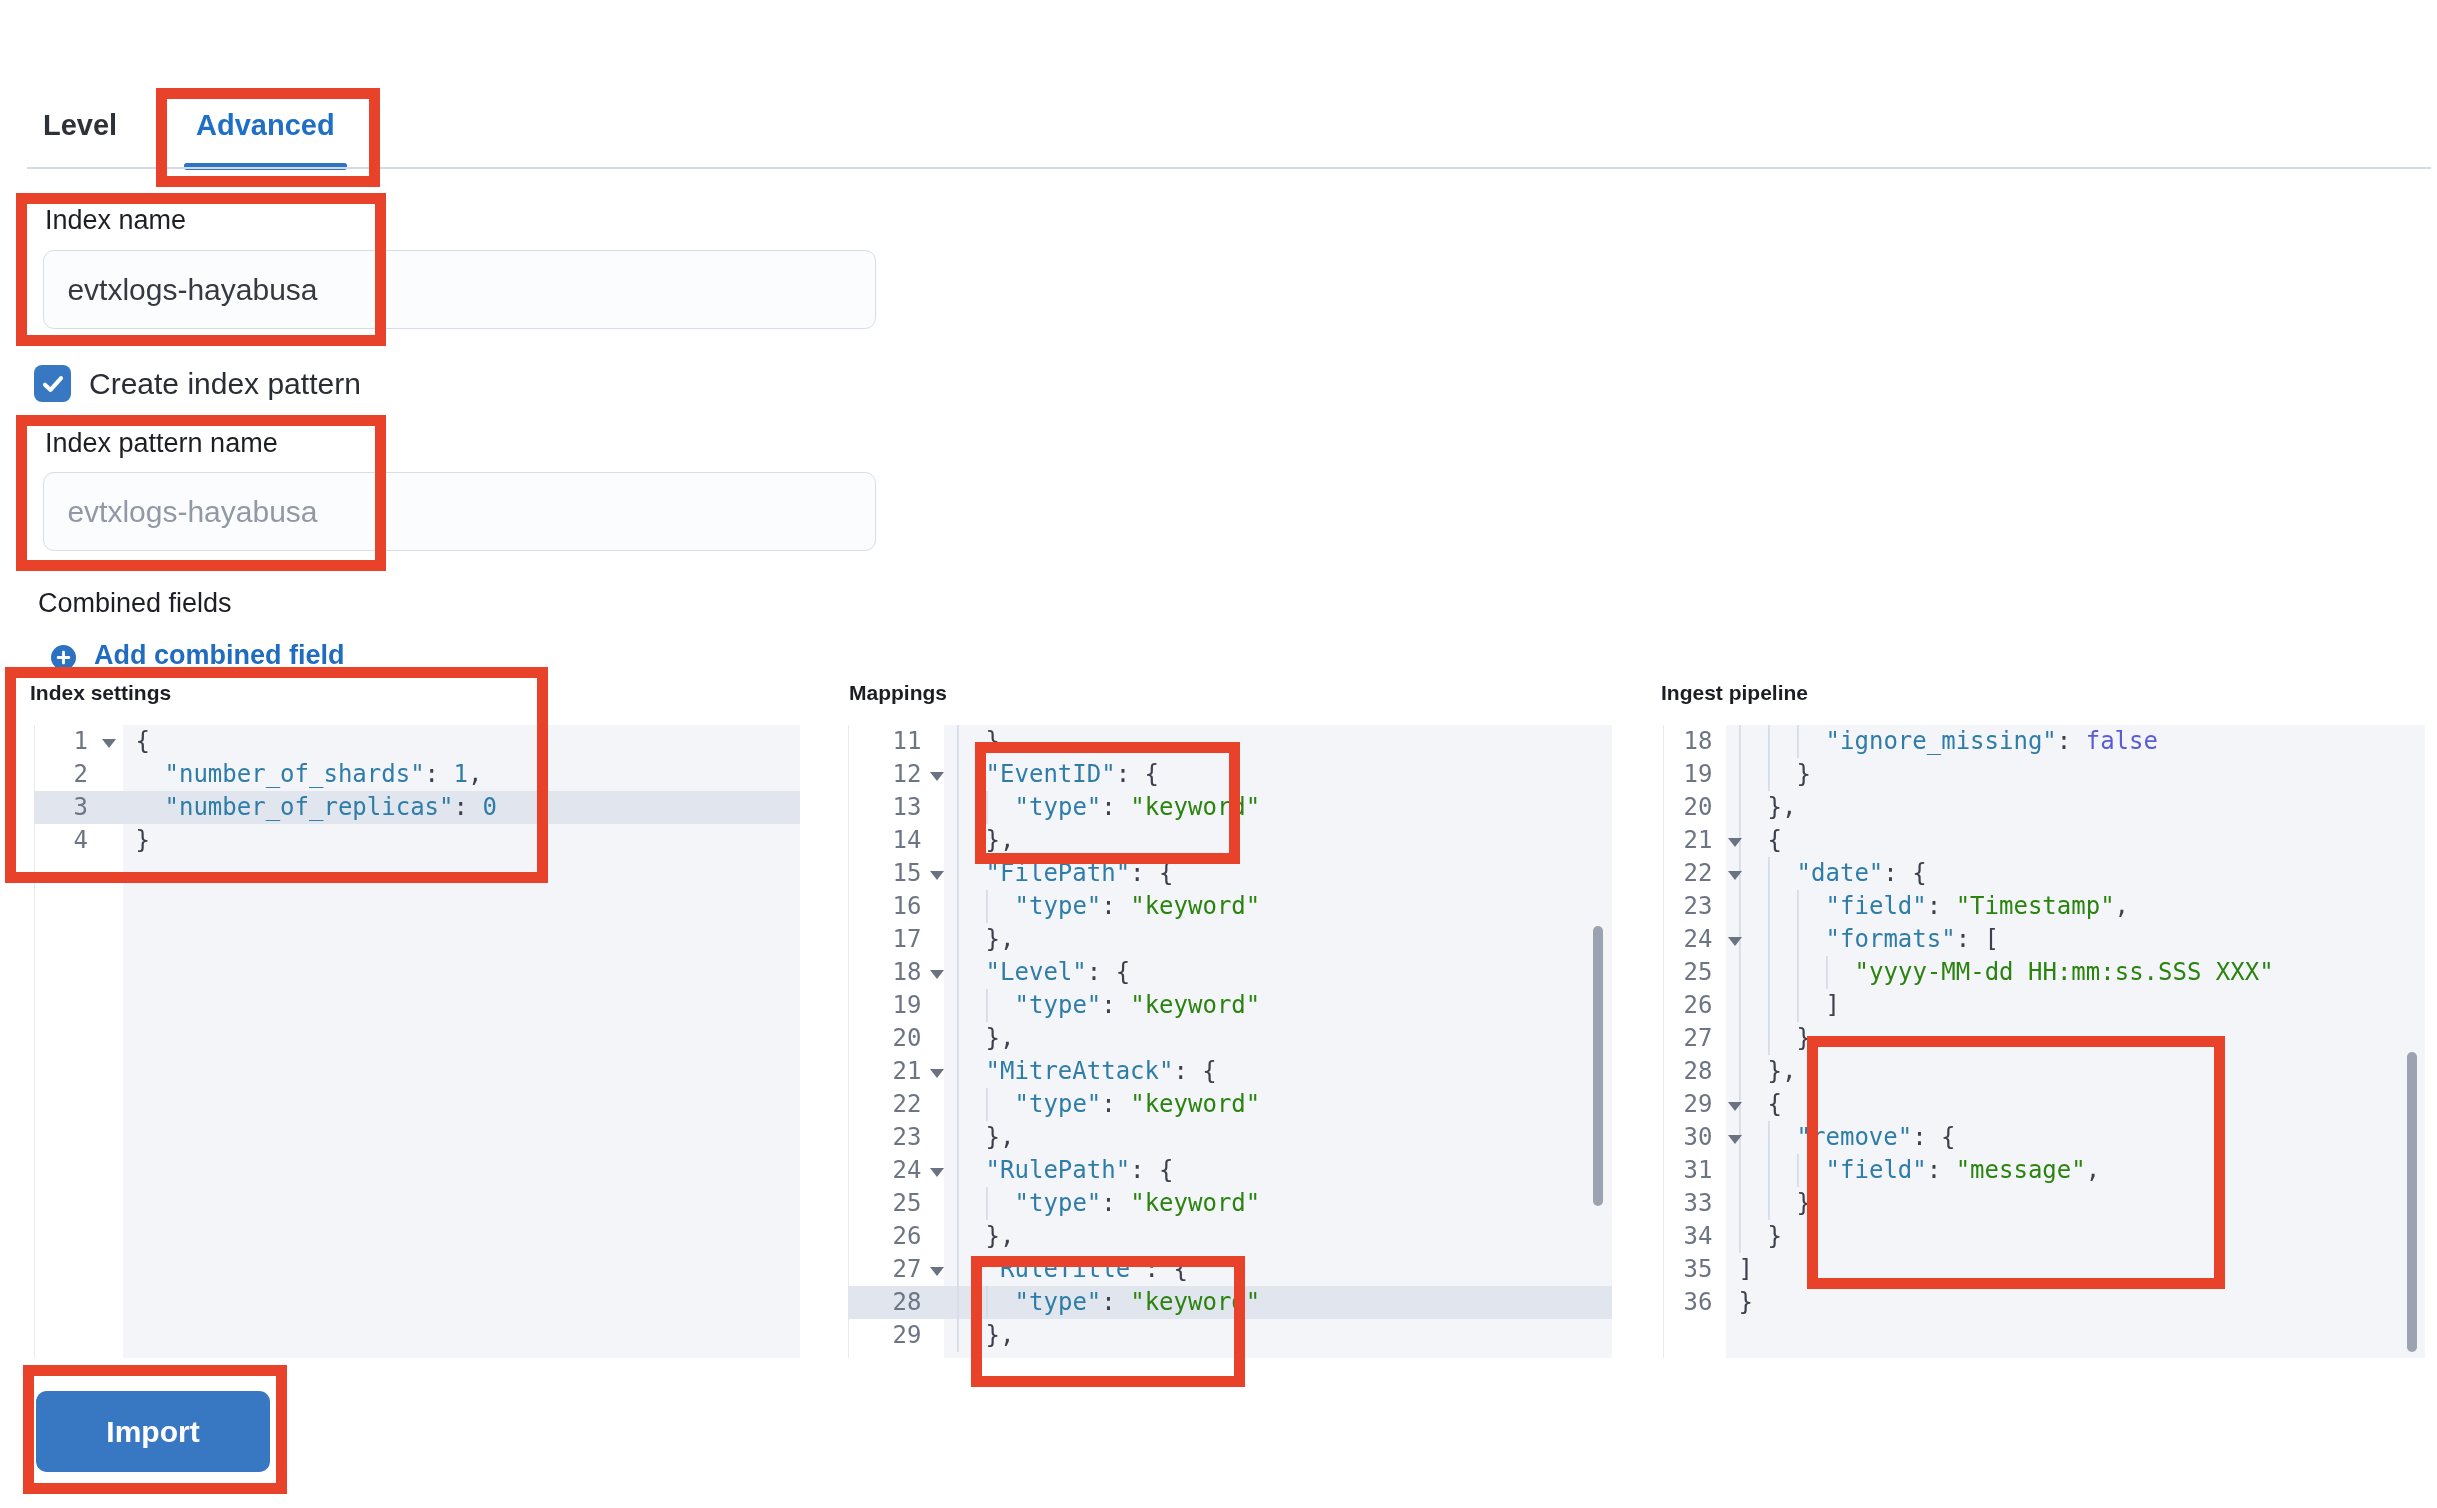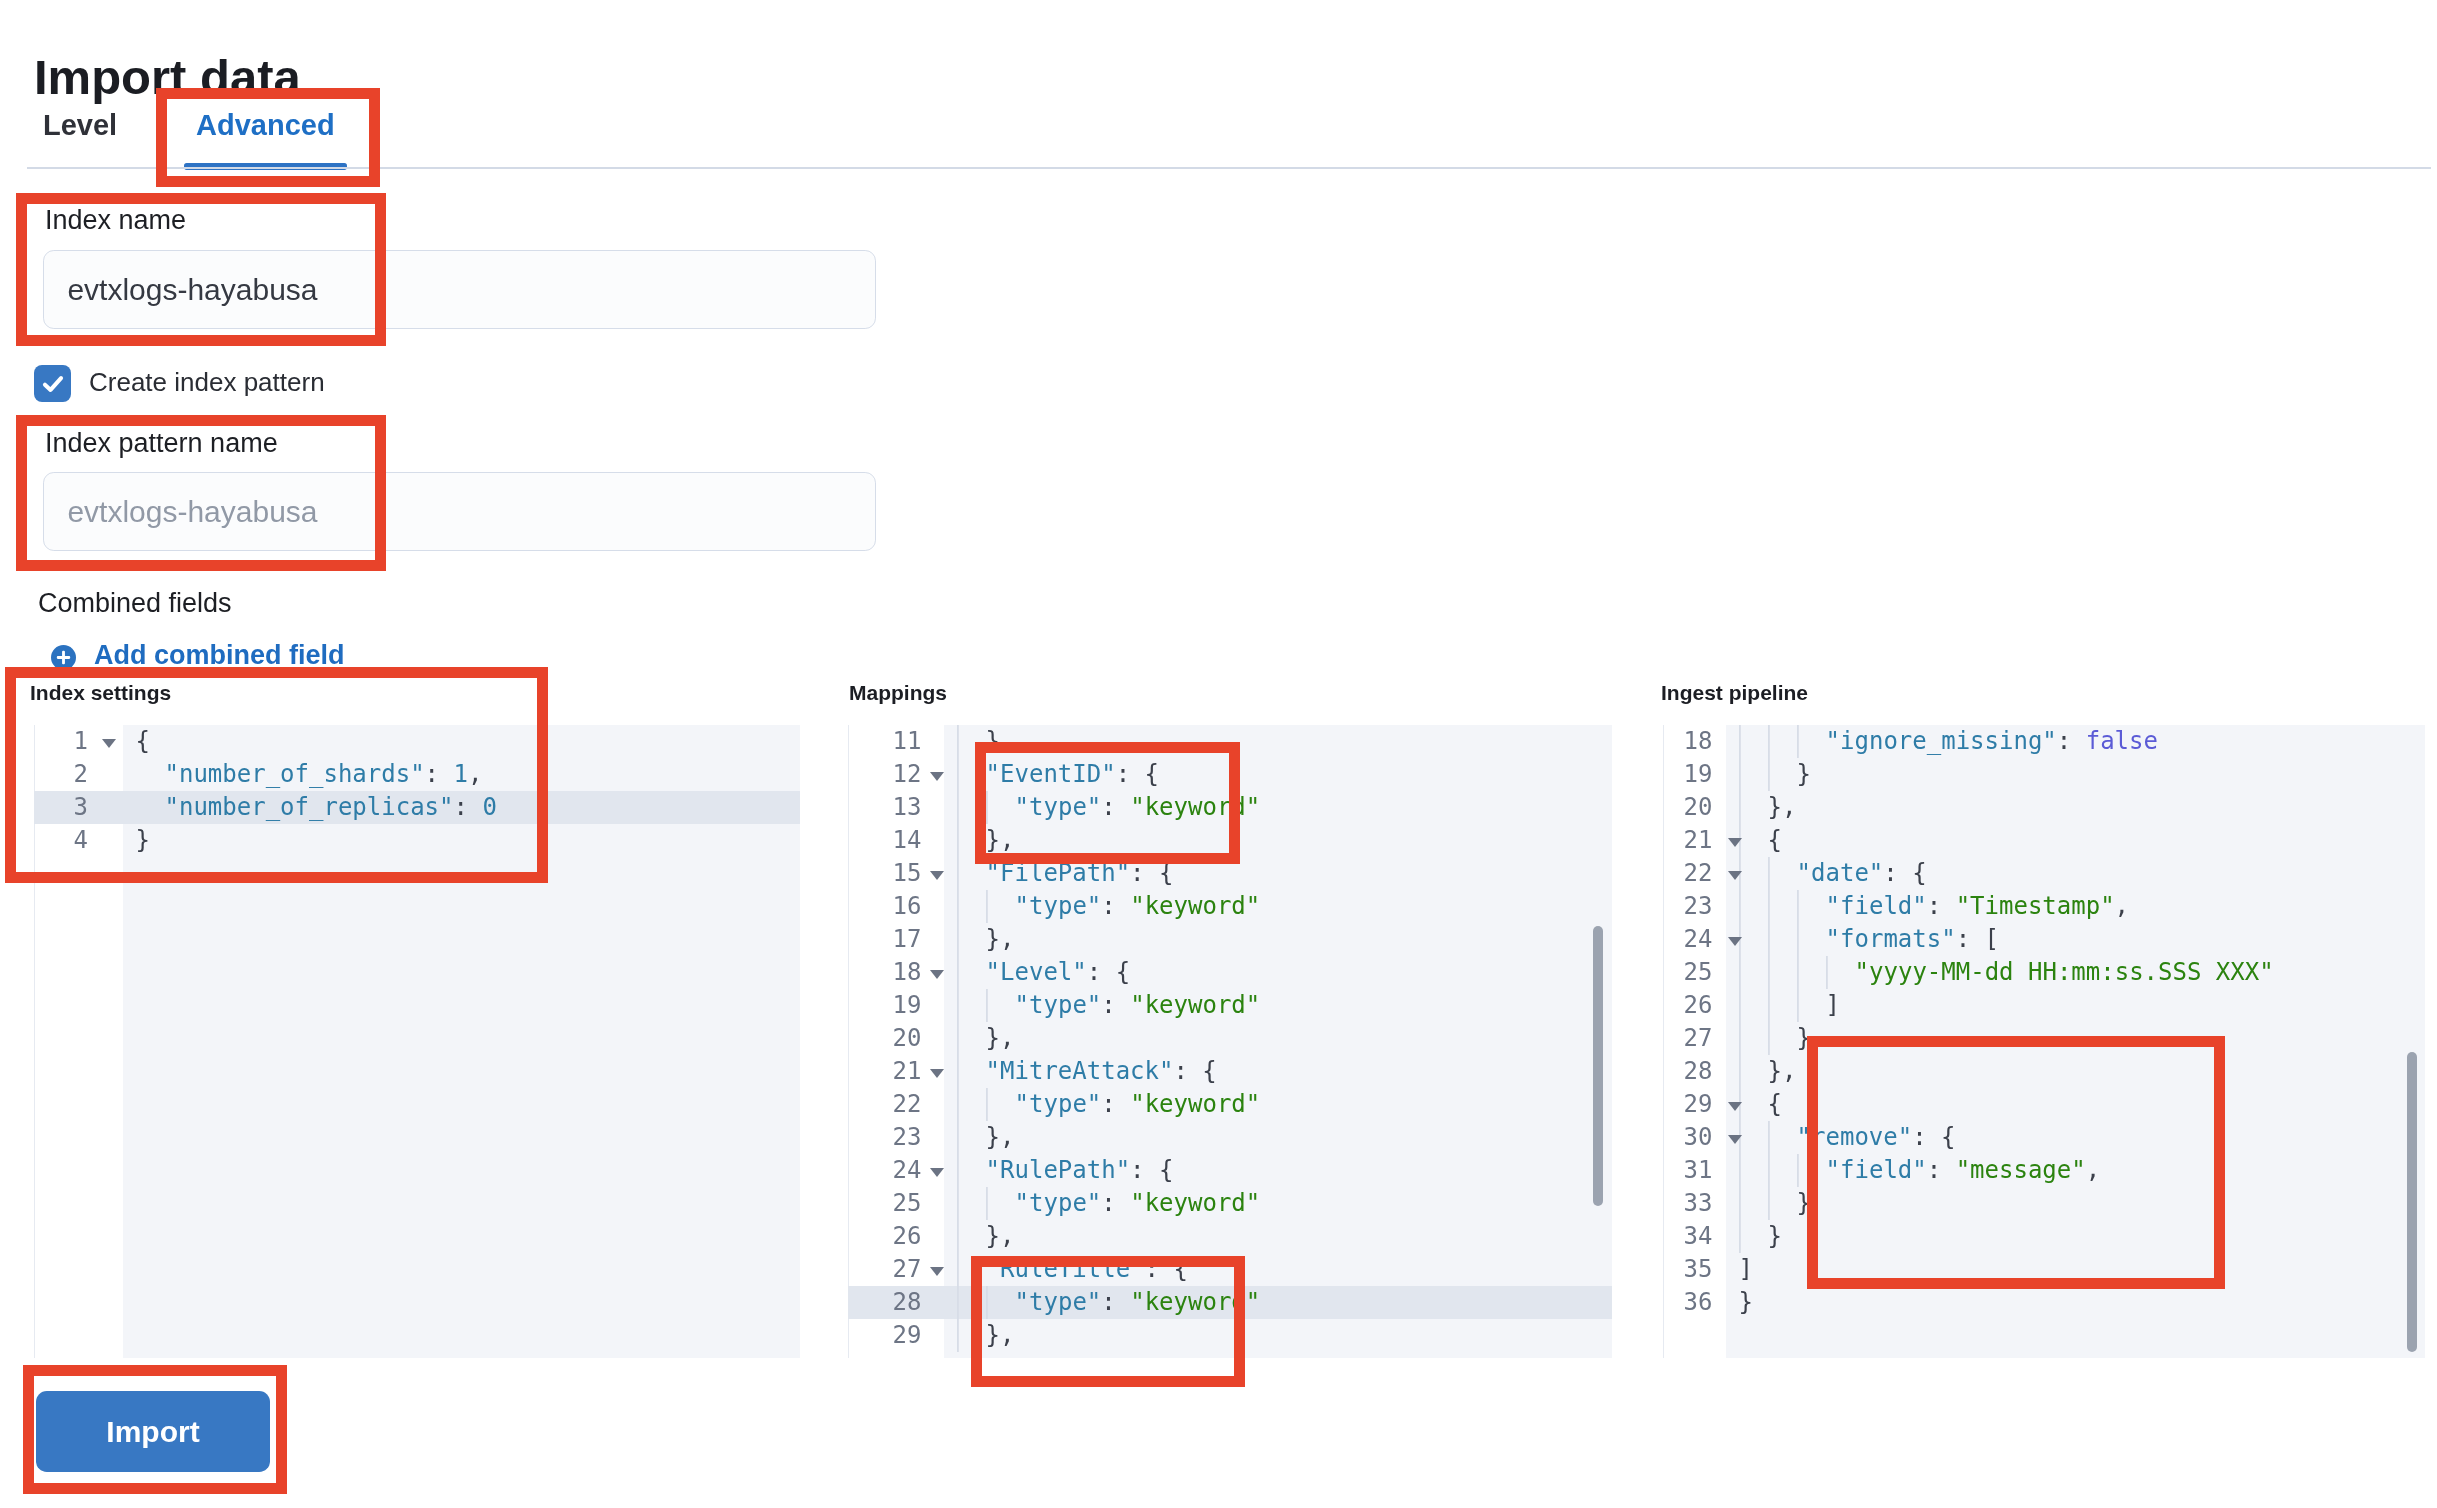--- a/index.html
+++ b/index.html
@@ -21,21 +21,21 @@
   #combined-fields-label{left:38px;top:588px;}
   .text-input{position:absolute;left:43px;width:833px;height:79px;box-sizing:border-box;
       background:#fbfcfd;border:1.8px solid #d6dde9;border-radius:10.8px;padding:0 23.4px;
       font-family:"Liberation Sans",sans-serif;font-size:30px;color:#353942;outline:none;}
   .text-input::placeholder{color:#9199a6;opacity:1;}
   #index-name-input{top:250px;}
   #index-pattern-input{top:472px;}
 
   #checkbox{position:absolute;left:34px;top:365px;width:37px;height:37px;background:#3878c3;border-radius:8px;cursor:pointer;}
   #checkbox svg{position:absolute;left:4.5px;top:4.5px;}
-  #checkbox-label{position:absolute;left:89px;top:367px;font-size:26px;color:#2a2d34;}
+  #checkbox-label{position:absolute;left:89px;top:367px;font-size:30px;color:#2a2d34;}
 
   #add-combined{position:absolute;left:51px;top:640px;height:36px;cursor:pointer;}
   #add-icon{position:absolute;left:0;top:4.5px;width:25px;height:25px;}
   #add-combined-label{position:absolute;left:43px;top:0;font-size:27px;font-weight:700;color:#1f6cc0;white-space:nowrap;}
 
   
   .section-label{position:absolute;top:681px;font-size:21px;font-weight:700;color:#1c1e24;}
   #lbl-settings{left:30px;}
   #lbl-mappings{left:849px;}
   #lbl-pipeline{left:1661px;}
@@ -82,21 +82,20 @@
   #anno-eventid{left:975px;top:742px;width:265px;height:122px;}
   #anno-ruletitle{left:971px;top:1256px;width:274px;height:131px;}
   #anno-remove{left:1807px;top:1036px;width:418px;height:253px;}
   #anno-import{left:22.5px;top:1365px;width:264px;height:129px;}
 </style>
 </head>
 <body>
 
 <div id="screen">
 
-  <h1 id="page-title">Import data</h1>
 
   <div class="tab" id="tab-simple">Level</div>
   <div class="tab" id="tab-advanced">Advanced</div>
   <div id="tab-underline"></div>
   <div id="tabs-divider"></div>
 
   <div class="form-label" id="index-name-label">Index name</div>
   <input class="text-input" id="index-name-input" value="evtxlogs-hayabusa" style="">
 
   <div id="checkbox">

